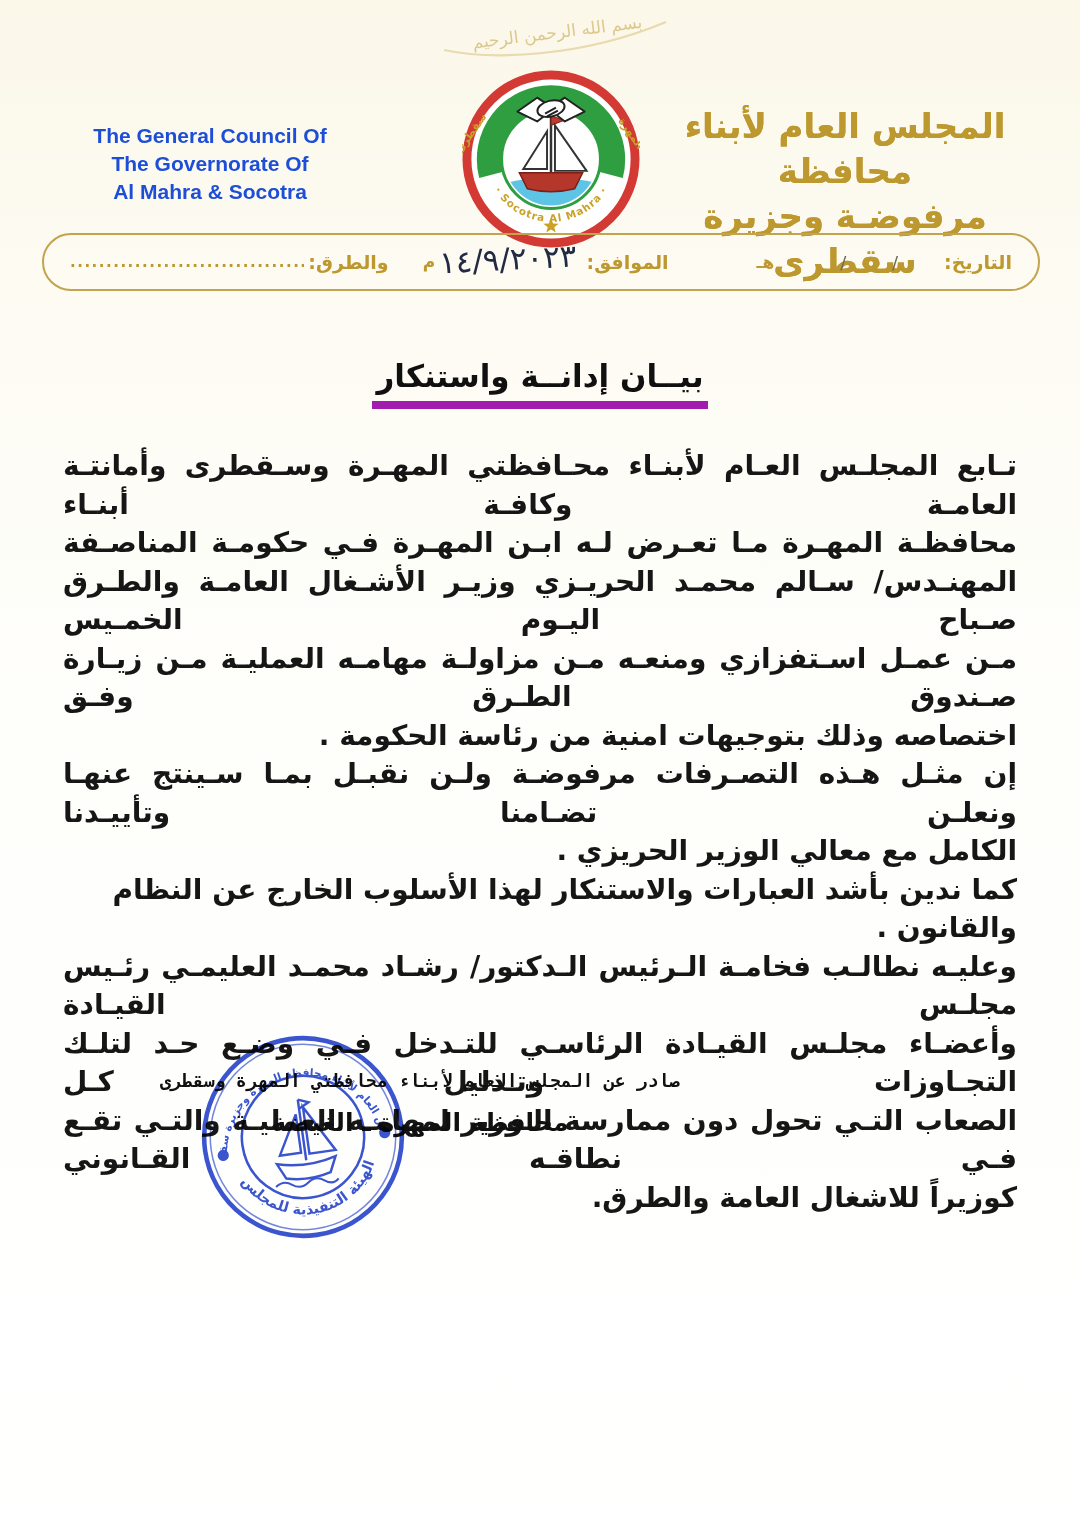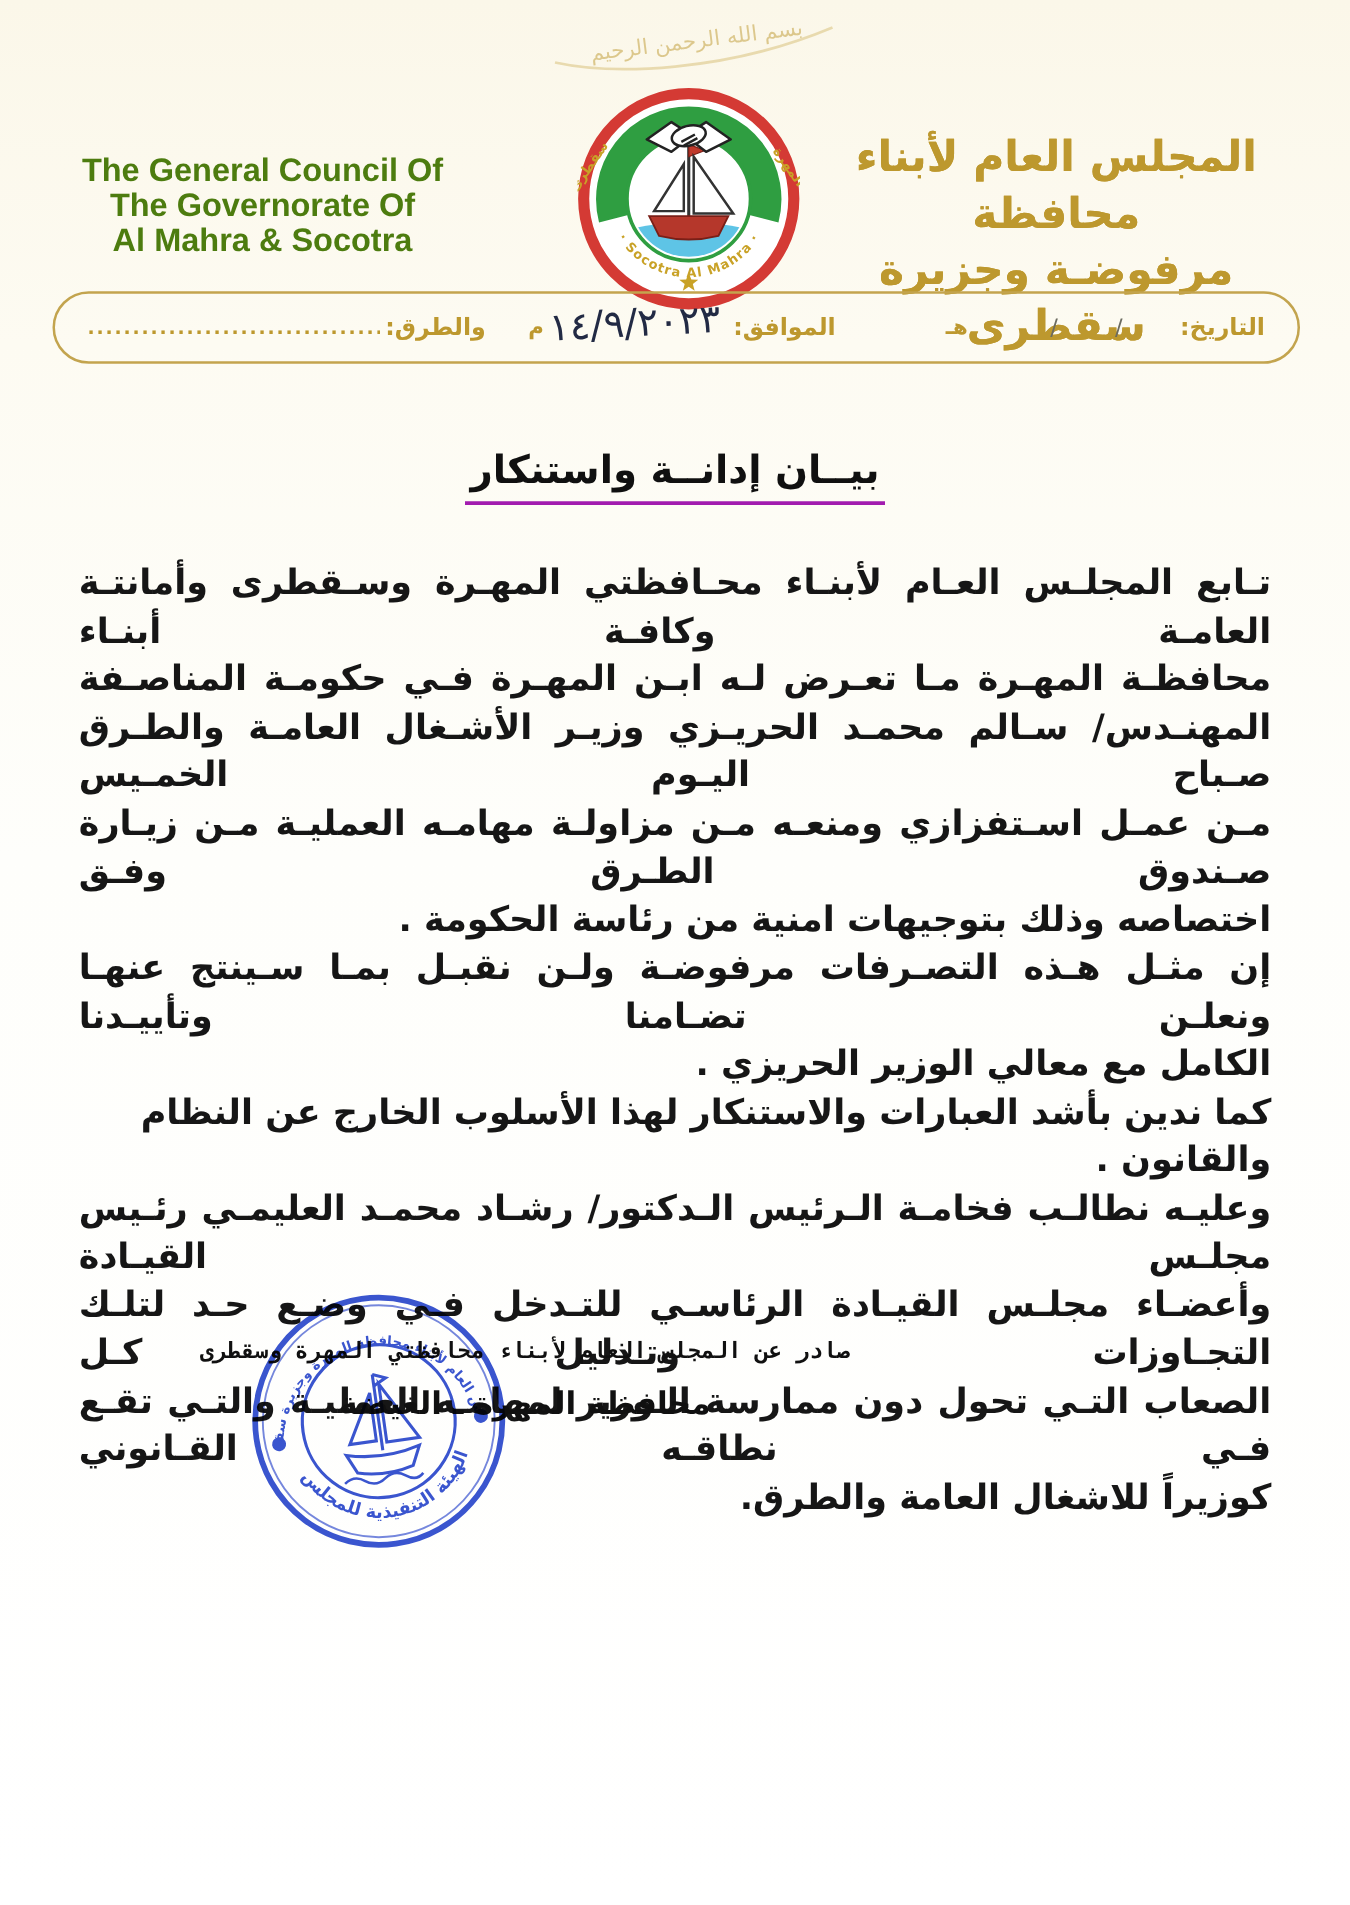--- a/index.html
+++ b/index.html
@@ -10,21 +10,21 @@
     -webkit-font-smoothing:antialiased;
   }
   .abs{position:absolute;}
 
   
   .bismillah{left:430px;top:6px;width:250px;height:64px;opacity:.62;}
 
   
   .en-name{
     left:60px;top:122px;width:300px;text-align:center;
-    color:#4d7c0f;font-weight:bold;font-size:26px;line-height:28px;
+    color:#1d4ed8;font-weight:bold;font-size:21px;line-height:28px;
     font-family:"Liberation Sans","DejaVu Sans",sans-serif;
   }
   .ar-name{
     right:50px;top:104px;width:370px;text-align:center;direction:rtl;
     color:#bd982e;font-weight:bold;font-size:34px;line-height:45px;
     text-shadow:0 0 .5px #bd982e;
   }
   .logo{left:462px;top:70px;width:178px;height:178px;}
 
   
@@ -45,21 +45,21 @@
   }
   .greg{font-size:17px;margin-left:8px;}
   .ref{margin-right:26px;}
   .dots{flex:1;overflow:hidden;white-space:nowrap;letter-spacing:1.5px;font-size:15px;direction:ltr;text-align:left;color:#bd982e;margin-right:4px;}
 
   
   .doc-title{
     left:0;top:358px;width:1080px;text-align:center;direction:rtl;
     font-size:31px;font-weight:bold;color:#101010;
   }
-  .doc-title span{border-bottom:3px solid #a21caf;padding:0 4px 7px 4px;letter-spacing:1px;}
+  .doc-title span{border-bottom:8px solid #a21caf;padding:0 4px 7px 4px;letter-spacing:1px;}
 
   
   .body-text{
     left:63px;top:447px;width:954px;direction:rtl;color:#161616;
     font-size:28px;font-weight:bold;line-height:38.5px;
   }
   .line{width:100%;}
   .line.j{text-align:justify;text-align-last:justify;}
   .line.e{text-align:right;text-align-last:right;}
 

